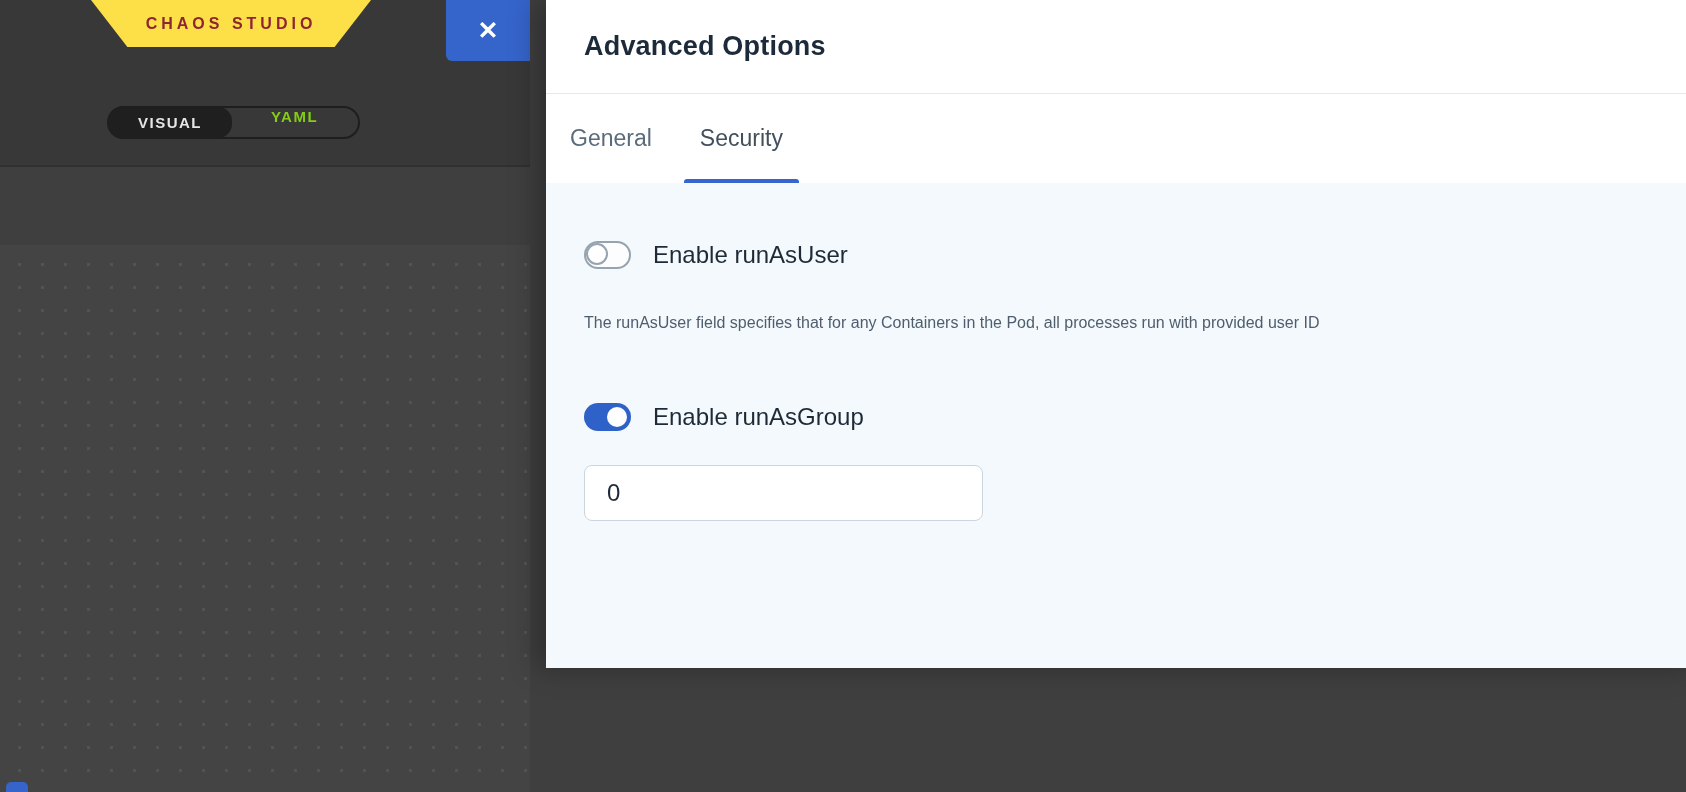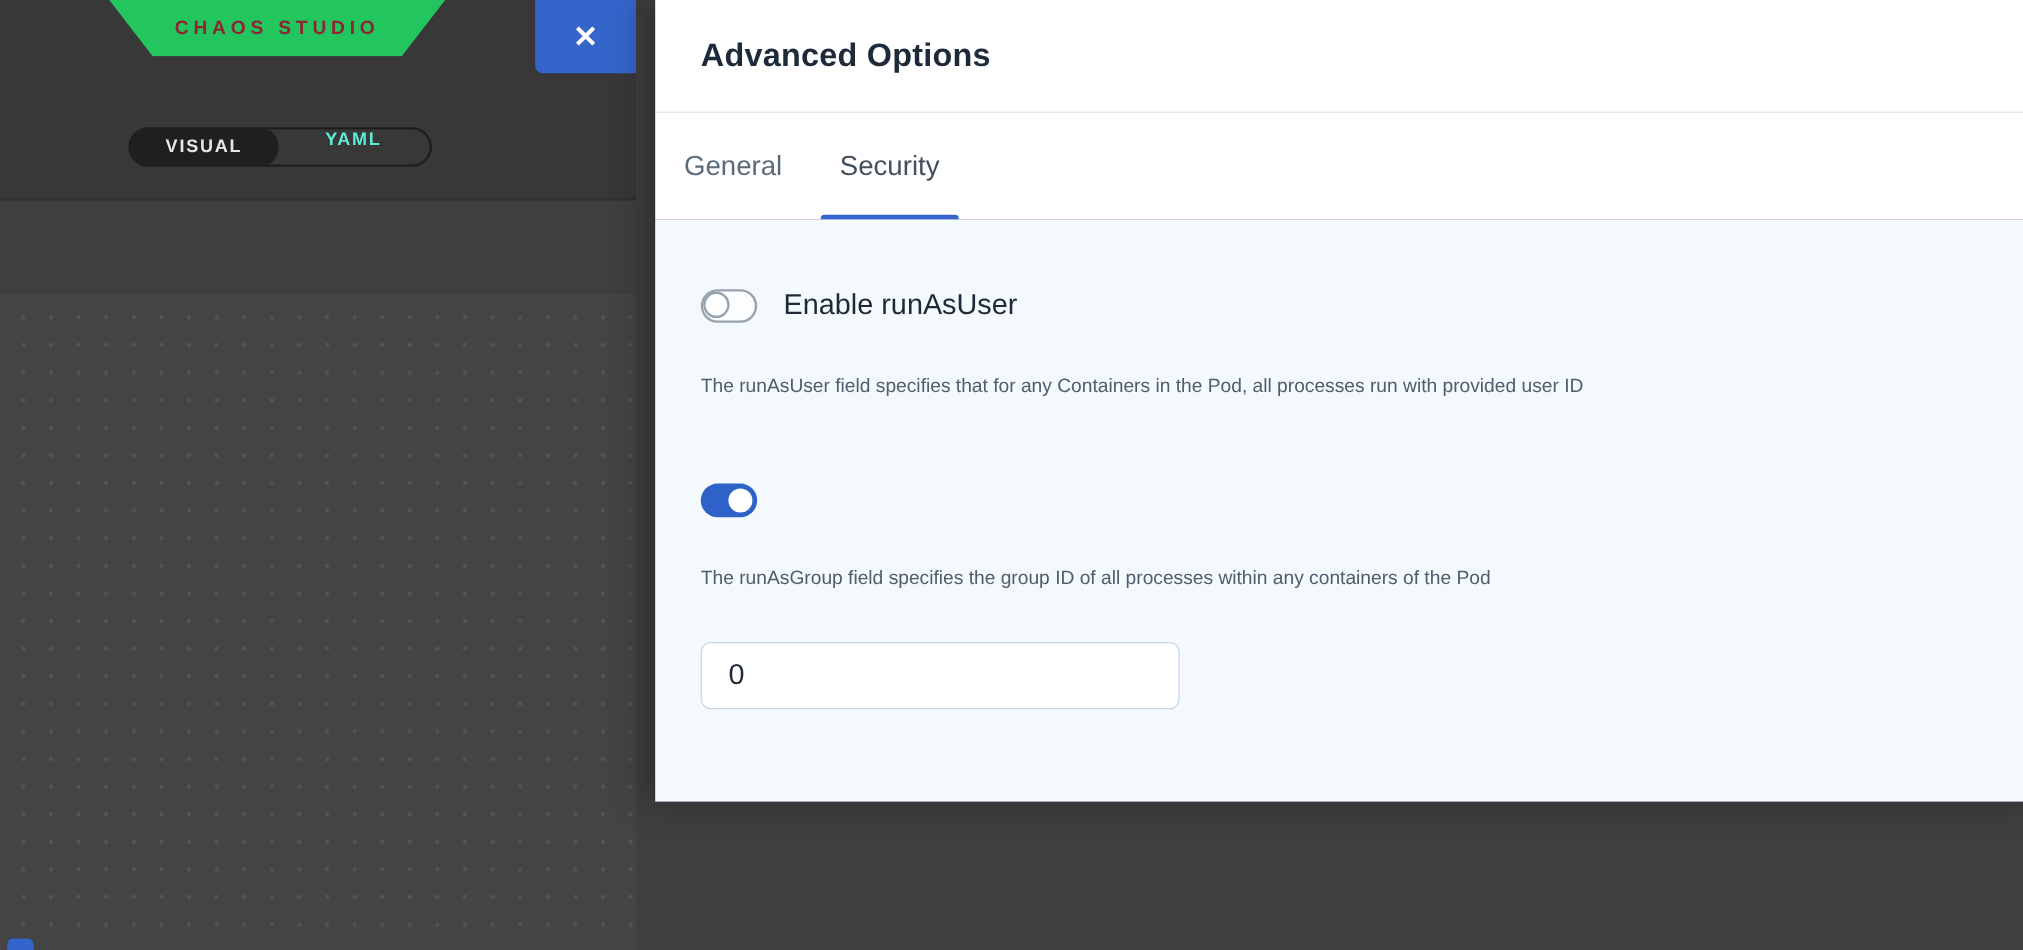--- a/index.html
+++ b/index.html
@@ -6,30 +6,30 @@
   html,body { width:1686px; height:792px; overflow:hidden; }
   body { font-family:"Liberation Sans", sans-serif; background:#3f3f3f; }
 
   .screen { position:relative; width:1686px; height:792px; overflow:hidden; }
 
   
   .left-panel { position:absolute; left:0; top:0; width:530px; height:792px; background:#3f3f3f; }
   .left-header { position:absolute; left:0; top:0; width:100%; height:167px;
                  background:#383838; border-bottom:2px solid #303030; }
   .brand-ribbon { position:absolute; left:91px; top:0; width:280px; height:47px;
-                  background:#22c55e; clip-path:polygon(0 0,100% 0,87% 100%,13% 100%);
+                  background:#fde047; clip-path:polygon(0 0,100% 0,87% 100%,13% 100%);
                   display:flex; align-items:center; justify-content:center; }
   .brand-ribbon span { color:#8e2533; font-weight:700; font-size:16px; letter-spacing:4px; }
 
   .view-toggle { position:absolute; left:107px; top:106px; height:33px; width:253px;
                  border:2px solid #1e1e1e; border-radius:17px; display:flex; align-items:flex-start; }
   .seg { display:flex; align-items:center; justify-content:center; font-size:15px;
          font-weight:700; letter-spacing:1.5px; cursor:default; }
   .seg-visual { flex:0 0 124px; background:#1f1f1f; color:#e6e6e6; border-radius:14px; margin:-1px; height:31px; }
-  .seg-yaml { flex:1; color:#5eead4; }
+  .seg-yaml { flex:1; color:#84cc16; }
 
   .canvas-area { position:absolute; left:0; top:245px; right:0; bottom:0;
                  background-color:#444444;
                  background-image:radial-gradient(circle, #535353 1.7px, transparent 1.9px);
                  background-size:23px 23px; background-position:8px 8px; }
   .corner-accent { position:absolute; left:6px; bottom:-6px; width:22px; height:16px;
                    background:#3564cb; border-radius:5px; }
 
   
   .close-btn { position:absolute; left:446px; top:0; width:84px; height:61px;
@@ -117,21 +117,21 @@
         </div>
         <div class="toggle-label">Enable runAsUser</div>
       </div>
 
       <div class="desc">The runAsUser field specifies that for any Containers in the Pod, all processes run with provided user ID</div>
 
       <div class="toggle-row row-2">
         <div class="toggle toggle--on">
           <div class="knob"></div>
         </div>
+        <div class="toggle-label">Enable runAsGroup</div>
       </div>
 
-      <div class="desc desc-2">The runAsGroup field specifies the group ID of all processes within any containers of the Pod</div>
 
       <input class="group-input" type="text" value="0" style="">
 
     </div>
   </div>
 </div>
 
 </body></html>

